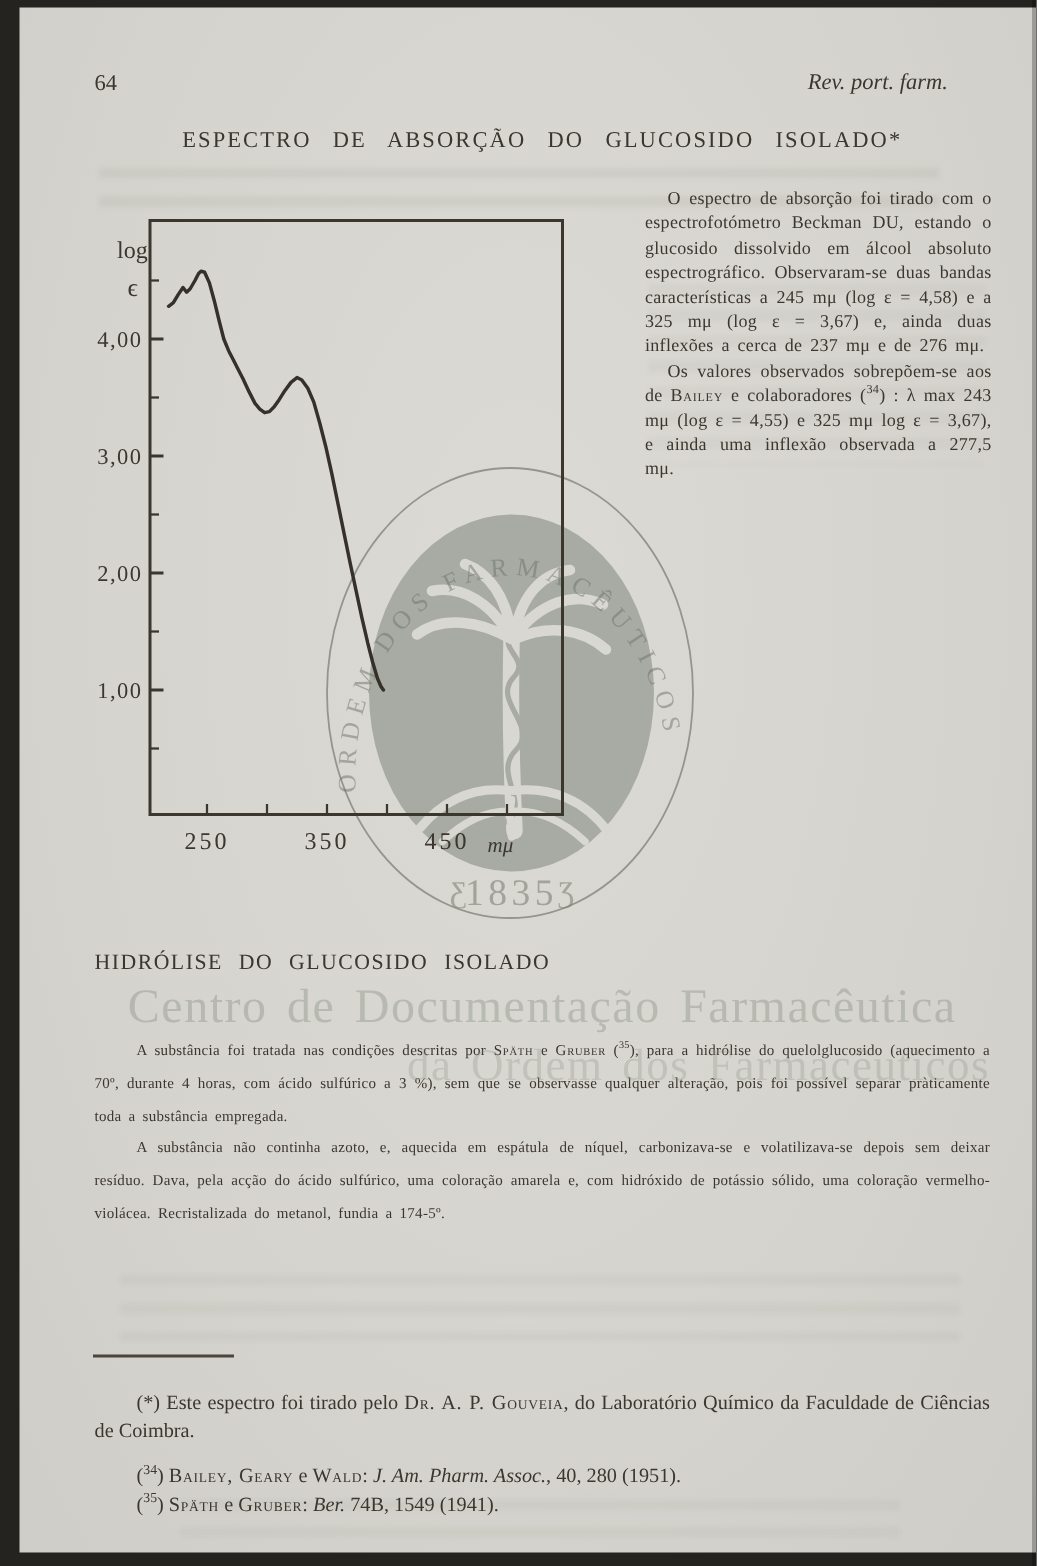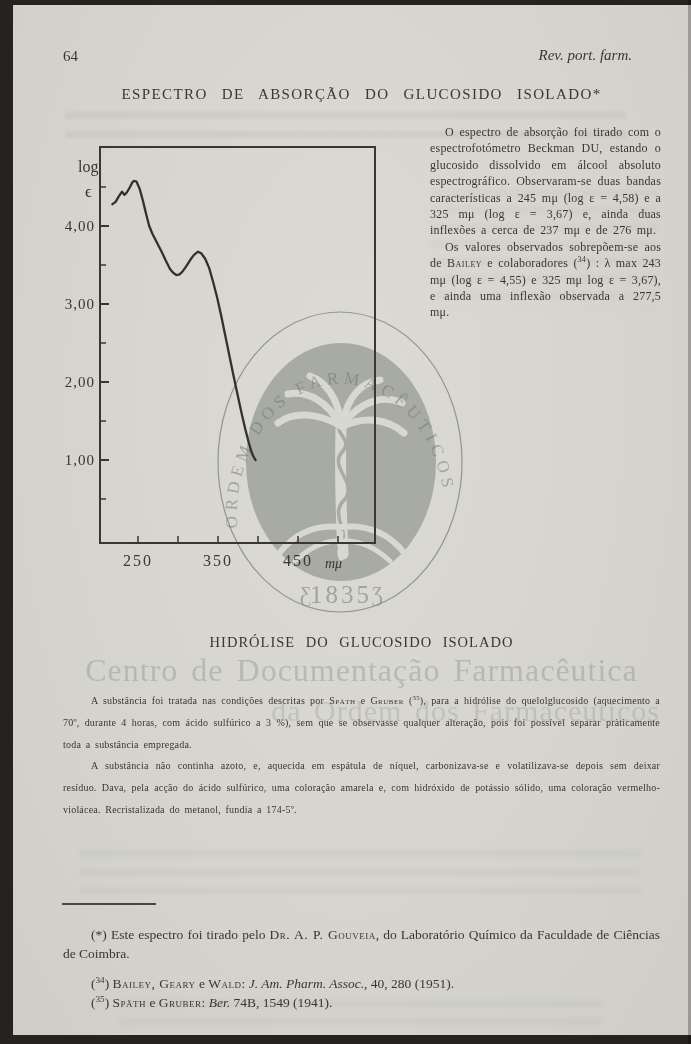--- a/index.html
+++ b/index.html
@@ -100,21 +100,21 @@
       <text x="78" y="172" font-size="16" fill="#3b362e">log</text>
       <text x="85" y="197" font-size="17" fill="#3b362e">ϵ</text>
       <polyline points="112.4,204.2 115.6,201.8 118.8,196.4 122.0,191.7 124.4,194.8 126.8,192.5 130.0,187.0 132.4,182.3 134.0,180.8 136.4,181.5 139.6,188.6 142.8,200.3 146.0,213.5 149.2,226.0 152.4,233.8 155.6,240.0 158.8,246.3 162.0,252.5 166.0,261.1 170.0,268.9 173.2,272.8 176.4,275.1 179.6,274.4 182.8,271.2 186.0,266.6 190.0,260.3 194.0,254.9 198.0,251.7 201.2,253.3 205.2,258.8 209.2,268.1 213.2,282.2 217.2,297.8 221.2,315.7 225.2,335.2 229.2,354.7 233.2,374.2 237.2,392.9 241.2,411.6 245.2,428.8 248.4,441.3 251.6,452.2 254.0,457.7 255.6,460.0" fill="none" stroke="#35312a" stroke-width="2.3" stroke-linejoin="round" stroke-linecap="round"></polyline>
     </svg>
 
   <div class="abs para" style="left:430px;top:124px;width:231px;font-size:12px;line-height:16.4px;">
     <p>O espectro de absorção foi tirado com o espectrofotómetro Beckman DU, estando o glucosido dissolvido em álcool absoluto espectrográfico. Observaram-se duas bandas características a 245 mμ (log ε = 4,58) e a 325 mμ (log ε = 3,67) e, ainda duas inflexões a cerca de 237 mμ e de 276 mμ.</p>
     <p><span>Os valores observados sobrepõem-se aos de </span><span class="sc">Bailey</span><span> e colaboradores (</span><span class="sup">34</span><span>) : λ max 243 mμ (log ε = 4,55) e 325 mμ  log ε = 3,67), e ainda uma inflexão observada a 277,5 mμ.</span></p>
   </div>
 
-  <div class="abs" style="left:63px;top:634px;width:597px;text-align:center;font-size:14.5px;letter-spacing:1px;word-spacing:6px;">HIDRÓLISE DO GLUCOSIDO ISOLADO</div>
+  <div class="abs" style="left:63px;top:634px;width:597px;text-align:left;font-size:14.5px;letter-spacing:1px;word-spacing:6px;">HIDRÓLISE DO GLUCOSIDO ISOLADO</div>
 
   <div class="abs para" style="left:63px;top:690px;width:597px;font-size:10px;line-height:21.8px;">
     <p style="text-indent:28px;"><span>A substância foi tratada nas condições descritas por </span><span class="sc">Späth</span><span> e </span><span class="sc">Gruber</span><span> (</span><span class="sup">35</span><span>), para a hidrólise do quelolglucosido (aquecimento a 70º, durante 4 horas, com ácido sulfúrico a 3 %), sem que se observasse qualquer alteração, pois foi possível separar pràticamente toda a substância empregada.</span></p>
     <p style="text-indent:28px;">A substância não continha azoto, e, aquecida em espátula de níquel, carbonizava-se e volatilizava-se depois sem deixar resíduo. Dava, pela acção do ácido sulfúrico, uma coloração amarela e, com hidróxido de potássio sólido, uma coloração vermelho-violácea. Recristalizada do metanol, fundia a 174-5º.</p>
   </div>
 
   <div class="abs" style="left:62px;top:903px;width:94px;height:2px;background:#4a453d;"></div>
   <div class="abs" style="left:63px;top:925px;width:597px;font-size:13.5px;line-height:19px;text-align:justify;">
     <p style="margin:0 0 11px 0;text-indent:28px;"><span>(*) Este espectro foi tirado pelo </span><span class="sc">Dr. A. P. Gouveia</span><span>, do Laboratório Químico da Faculdade de Ciências de Coimbra.</span></p>
     <p style="margin:0;text-indent:28px;"><span>(</span><span class="sup">34</span><span>) </span><span class="sc">Bailey, Geary</span><span> e </span><span class="sc">Wald</span><span>: </span><span class="i">J. Am. Pharm. Assoc.</span><span>, </span><span class="b">40</span><span>, 280 (1951).</span></p>

